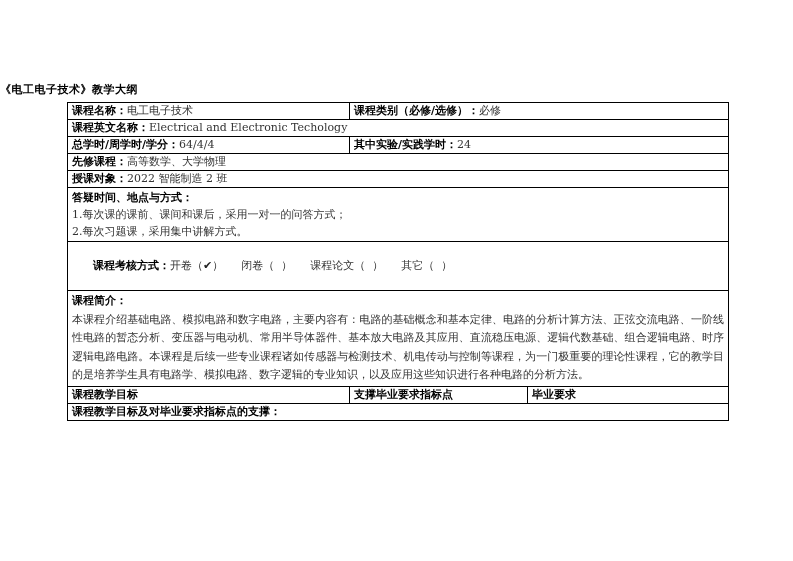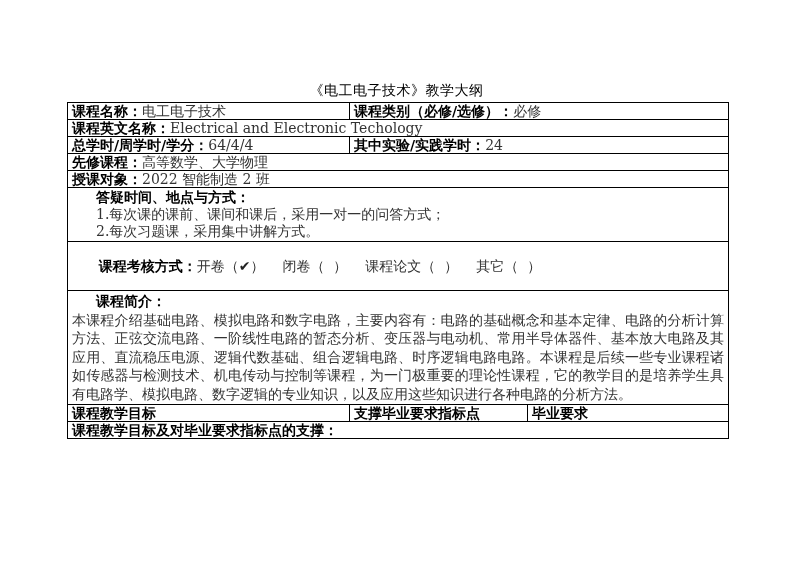--- a/index.html
+++ b/index.html
@@ -1,31 +1,31 @@
 <!DOCTYPE html>
 <html><head>
   <meta charset="utf-8">
   <style>
     html, body { margin: 0; padding: 0; background: #ffffff; }
     body { width: 793px; height: 561px; position: relative; overflow: hidden;
            font-family: "DejaVu Serif", "Liberation Serif", serif; color: #222; }
-    .title { position: absolute; top: 82px; left: 0; width: 793px; text-align: center;
-             font-family: "DejaVu Sans", sans-serif; font-weight: normal; font-size: 14px;
+    .title { position: absolute; top: 82px; left: 0; width: 793px; text-align: left;
+             font-family: "DejaVu Sans", sans-serif; font-weight: bold; font-size: 11px;
              color: #000; letter-spacing: 0.5px; }
     table.syl { position: absolute; top: 102px; left: 67px; width: 661px;
                 border-collapse: collapse; table-layout: fixed; }
-    table.syl td { border: 1.3px solid #000; padding: 0 4px; font-size: 14px;
+    table.syl td { border: 1.3px solid #000; padding: 0 4px; font-size: 11px;
                    line-height: 16px; height: 16px; vertical-align: middle;
                    white-space: nowrap; overflow: hidden; }
     table.syl td.wrap { white-space: normal; line-height: 17.5px; text-align: justify;
                         padding-top: 1px; padding-bottom: 1px; }
     .lbl { font-family: "DejaVu Sans", sans-serif; font-weight: bold; color: #000; }
     .val { color: #333; }
     .val-b { color: #222; font-weight: bold; }
-    .line { display: block; margin-left: 24px; }
+    .line { display: block; }
     .gap { display: inline-block; width: 18px; }
     .check { font-family: "DejaVu Sans", sans-serif; }
   </style>
 </head>
 <body>
 
 <div class="title">《电工电子技术》教学大纲</div>
 
 <table class="syl">
   <colgroup>

